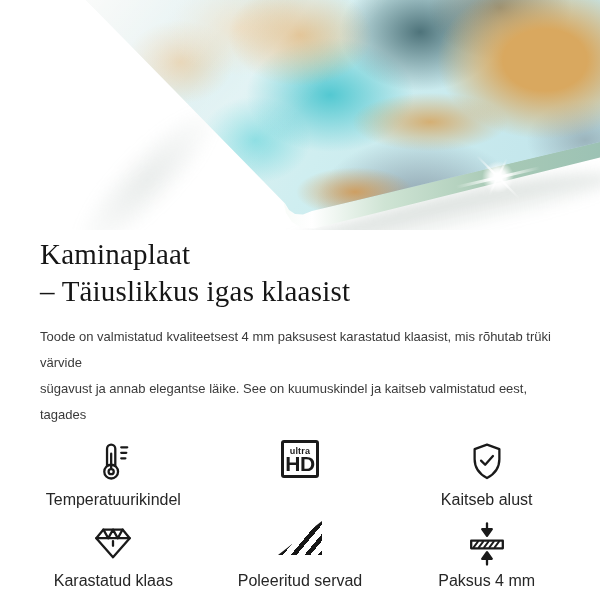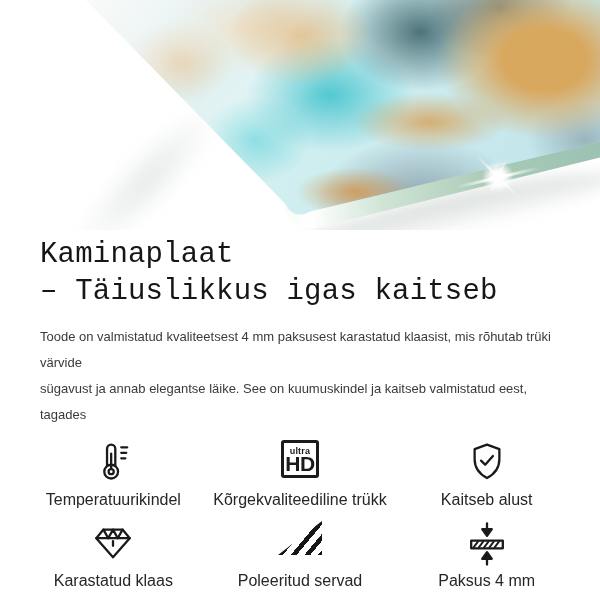--- a/index.html
+++ b/index.html
@@ -67,21 +67,21 @@
   .sparkle .beam.d1{left:13px;top:24px;width:60px;height:2px;transform:rotate(45deg);}
   .sparkle .beam.d2{left:23px;top:24px;width:40px;height:2px;transform:rotate(-64deg);}
   .sparkle .core{
     position:absolute;left:27px;top:9px;width:32px;height:32px;
     background:radial-gradient(circle, #fff 0 4px, rgba(255,255,255,0.85) 8px, rgba(255,255,255,0) 16px);
   }
 
   
   .title{
     margin:6px 40px 14px;
-    font-family:Liberation Mono, monospace;font-weight:400;
+    font-family:Liberation Serif, serif;font-weight:400;
     font-size:29px;line-height:37px;color:#161616;letter-spacing:0.2px;
   }
   .title span{display:block;}
   .desc{margin:6px 40px 0;font-size:13px;line-height:26px;color:#3a3a3a;}
   .desc span{display:block;}
 
   
   .features{display:grid;grid-template-columns:repeat(3,1fr);row-gap:14px;margin:12px 20px 0;}
   .feature{display:flex;flex-direction:column;align-items:center;}
   .icon-box{height:48px;display:flex;align-items:flex-start;justify-content:center;}
@@ -115,21 +115,21 @@
     <div class="sparkle">
       <div class="beam h"></div>
       <div class="beam d1"></div>
       <div class="beam d2"></div>
       <div class="core"></div>
     </div>
   </div>
 
   <h1 class="title">
     <span>Kaminaplaat</span>
-    <span>– Täiuslikkus igas kaitseb</span>
+    <span>– Täiuslikkus igas klaasist</span>
   </h1>
 
   <p class="desc">
     <span>Toode on valmistatud kvaliteetsest 4 mm paksusest karastatud klaasist, mis rõhutab trüki värvide</span>
     <span>sügavust ja annab elegantse läike. See on kuumuskindel ja kaitseb valmistatud eest, tagades</span>
   </p>
 
   <div class="features">
 
     <div class="feature">
@@ -147,21 +147,20 @@
       <div class="feature-label">Temperatuurikindel</div>
     </div>
 
     <div class="feature">
       <div class="icon-box">
         <div class="uhd-box">
           <span class="uhd-top">ultra</span>
           <span class="uhd-bottom">HD</span>
         </div>
       </div>
-      <div class="feature-label">Kõrgekvaliteediline trükk</div>
     </div>
 
     <div class="feature">
       <div class="icon-box">
         <svg class="icon-svg" width="44" height="44" viewBox="0 0 48 48">
           <path d="M24 5 L37.5 10 V21 C37.5 31 31.5 37.5 24 41.5 C16.5 37.5 10.5 31 10.5 21 V10 Z"></path>
           <path d="M17.5 22.5 L22 27 L30.5 17.5"></path>
         </svg>
       </div>
       <div class="feature-label">Kaitseb alust</div>

